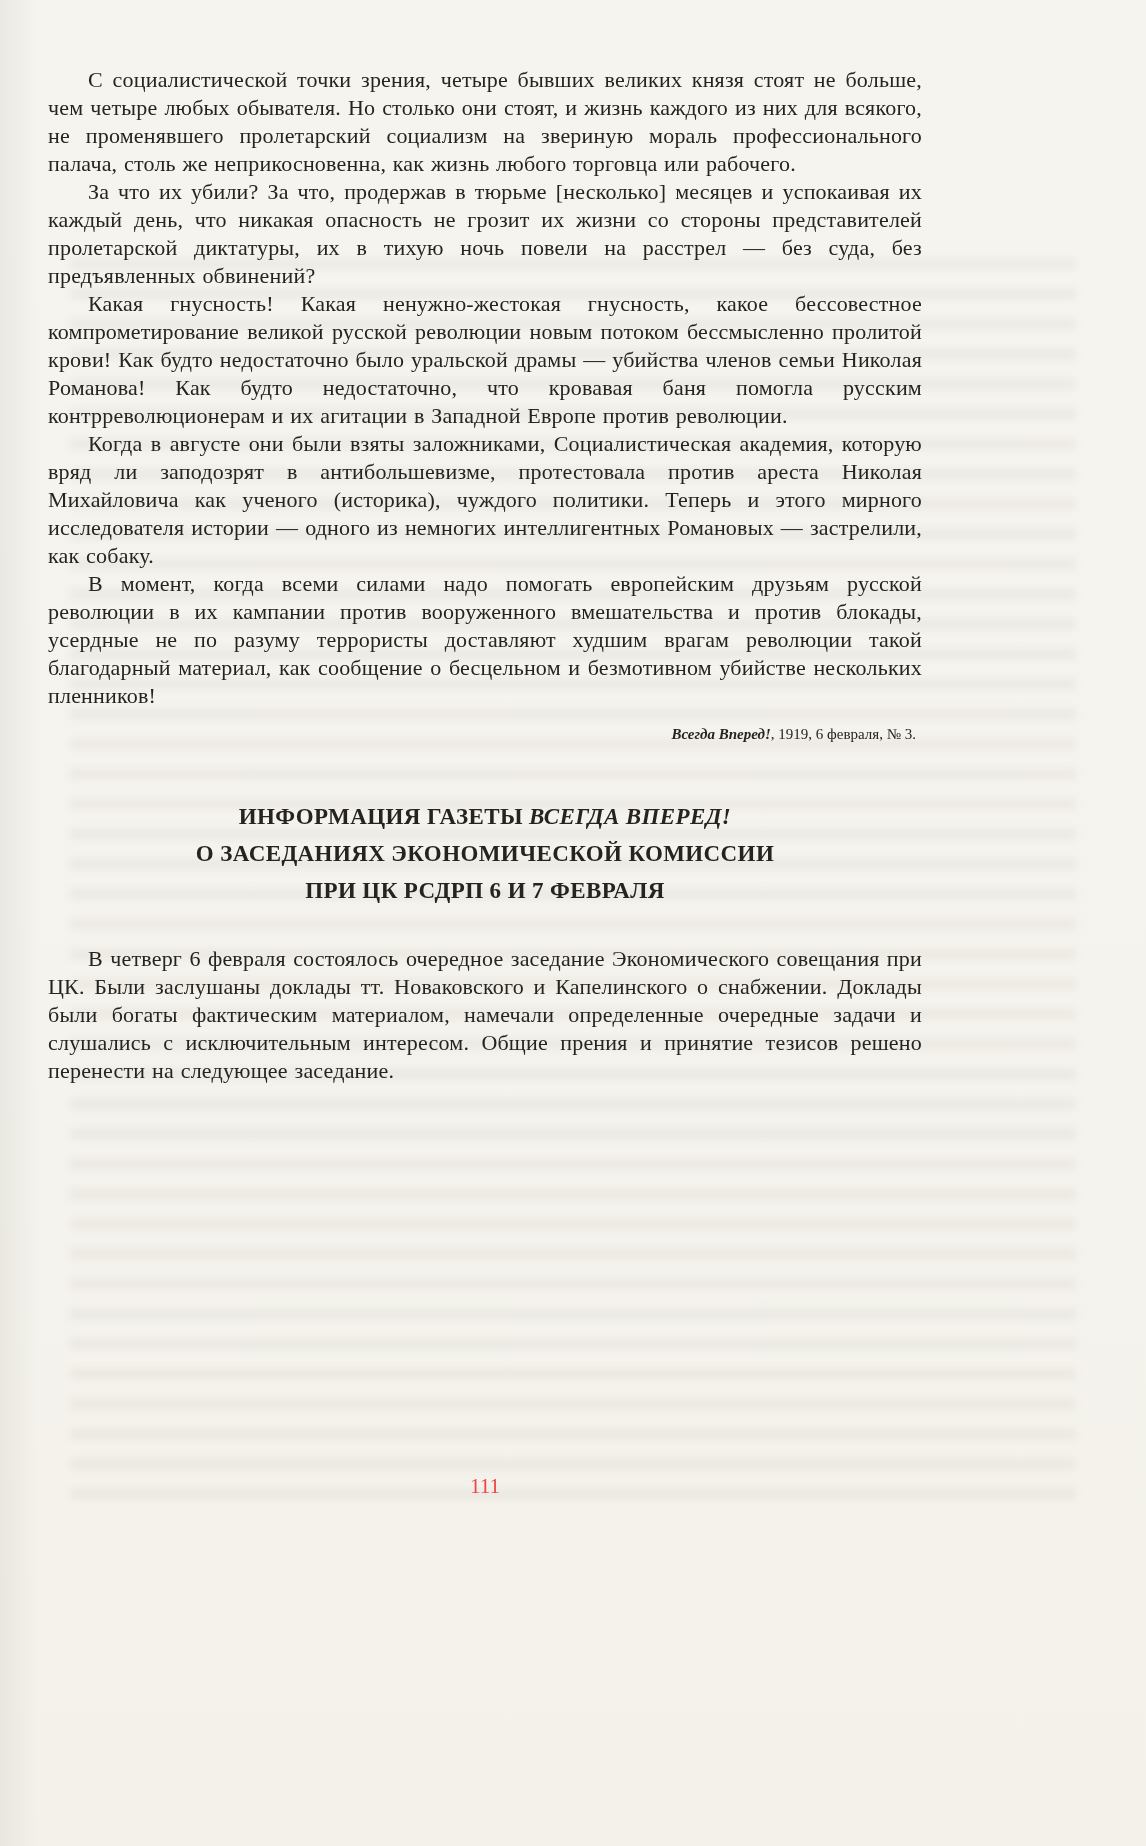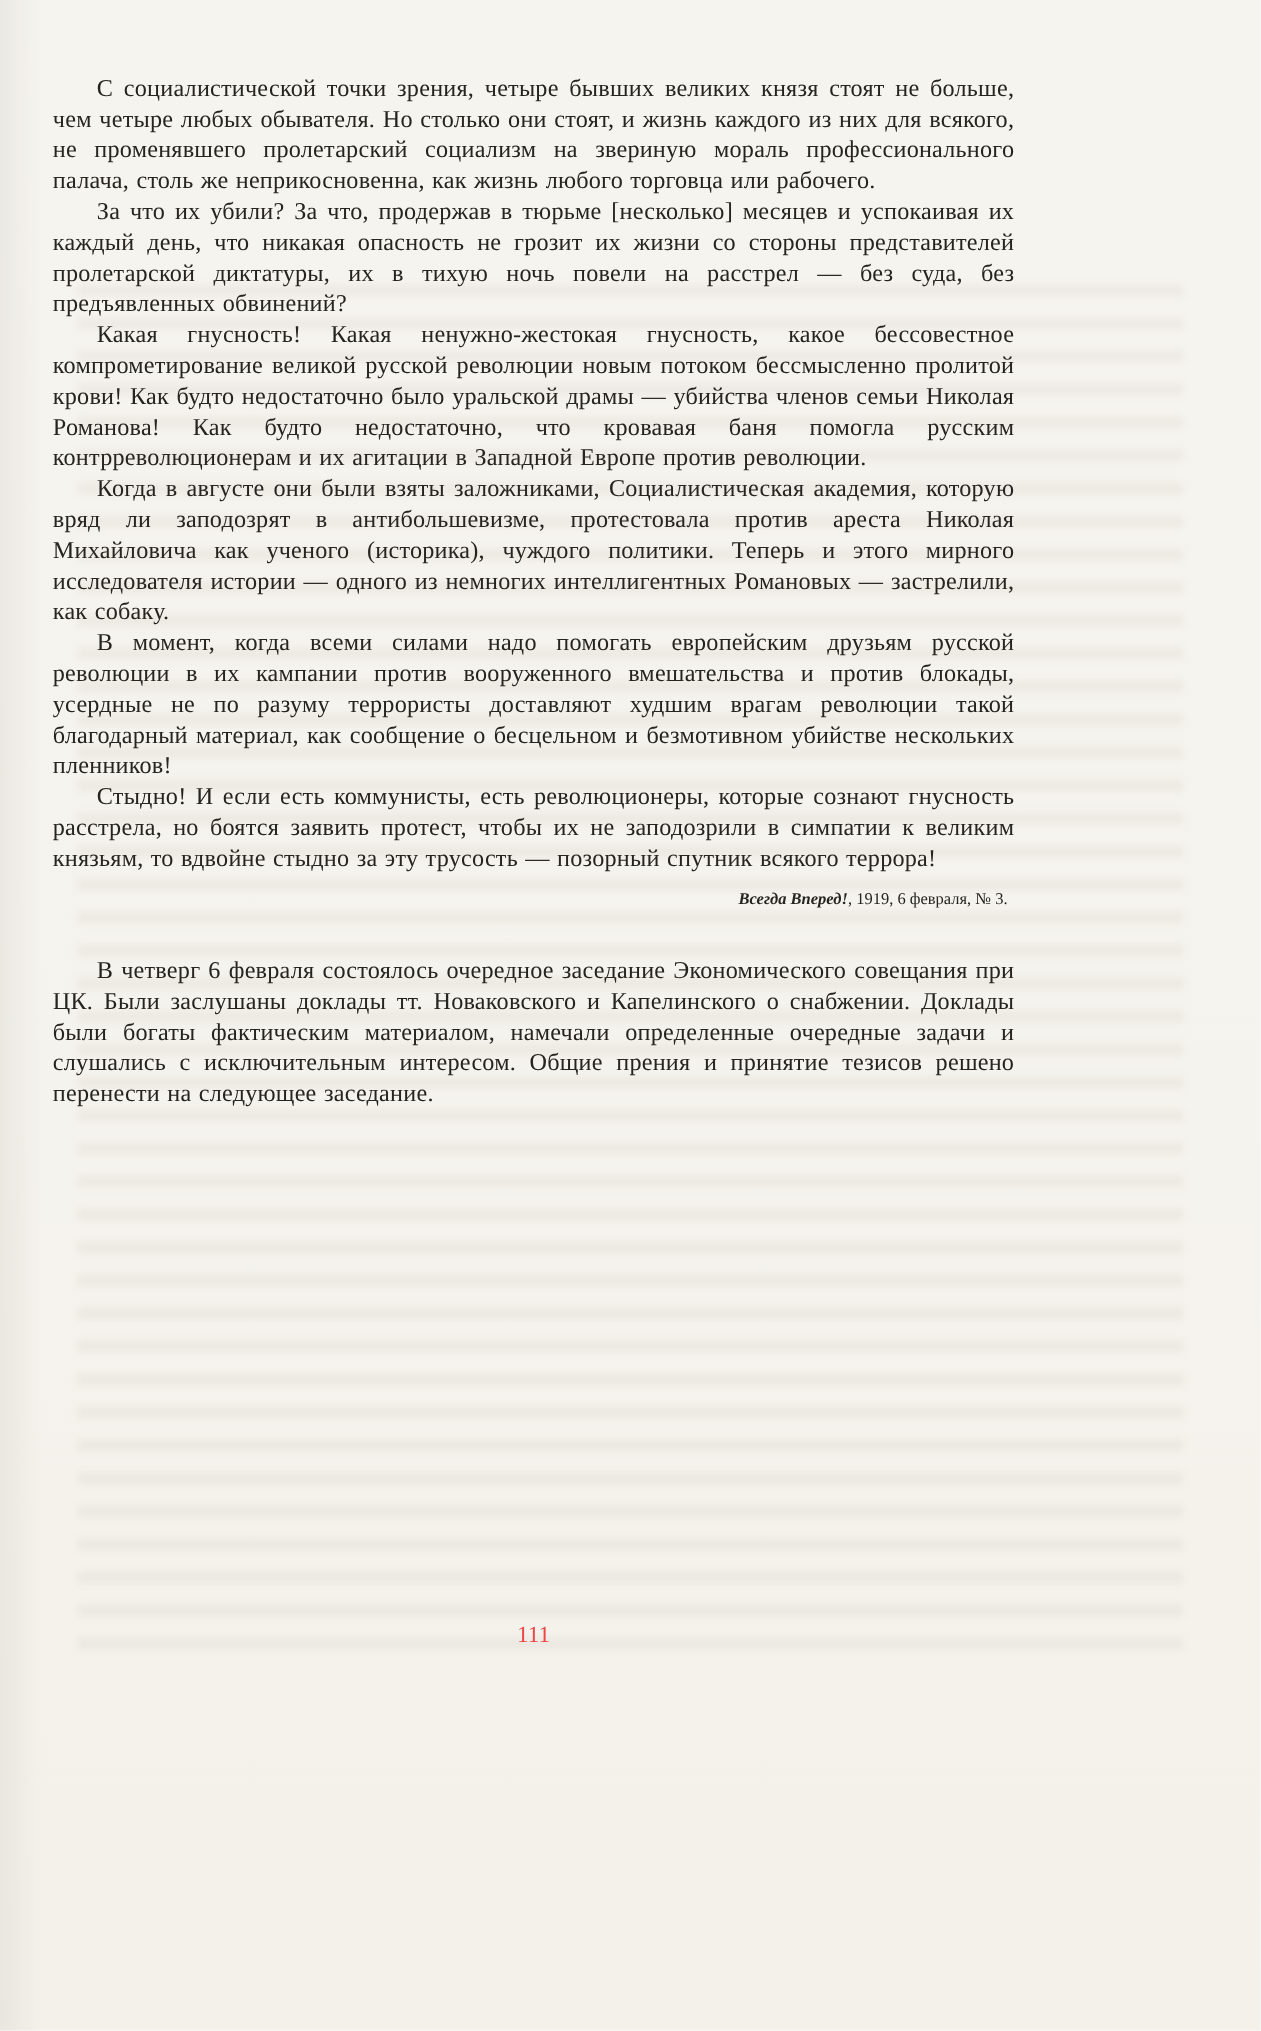--- a/index.html
+++ b/index.html
@@ -93,24 +93,28 @@
 
   <div class="bleed"></div>
 
   <div class="content">
 
     <p class="para">С социалистической точки зрения, четыре бывших великих князя стоят не больше, чем четыре любых обывателя. Но столько они стоят, и жизнь каждого из них для всякого, не променявшего пролетарский социализм на звериную мораль профессионального палача, столь же неприкосновенна, как жизнь любого торговца или рабочего.</p>
     <p class="para">За что их убили? За что, продержав в тюрьме [несколько] месяцев и успокаивая их каждый день, что никакая опасность не грозит их жизни со стороны представителей пролетарской диктатуры, их в тихую ночь повели на расстрел — без суда, без предъявленных обвинений?</p>
     <p class="para">Какая гнусность! Какая ненужно-жестокая гнусность, какое бессовестное компрометирование великой русской революции новым потоком бессмысленно пролитой крови! Как будто недостаточно было уральской драмы — убийства членов семьи Николая Романова! Как будто недостаточно, что кровавая баня помогла русским контрреволюционерам и их агитации в Западной Европе против революции.</p>
     <p class="para">Когда в августе они были взяты заложниками, Социалистическая академия, которую вряд ли заподозрят в антибольшевизме, протестовала против ареста Николая Михайловича как ученого (историка), чуждого политики. Теперь и этого мирного исследователя истории — одного из немногих интеллигентных Романовых — застрелили, как собаку.</p>
     <p class="para">В момент, когда всеми силами надо помогать европейским друзьям русской революции в их кампании против вооруженного вмешательства и против блокады, усердные не по разуму террористы доставляют худшим врагам революции такой благодарный материал, как сообщение о бесцельном и безмотивном убийстве нескольких пленников!</p>
-    <p class="para">Стыдно! И если есть коммунисты, есть революционеры, которые сознают гнусность расстрела, но боятся заявить протест, чтобы их не заподозрили в симпатии к великим князьям, то вдвойне стыдно за эту трусость — позорный спутник всякого террора!</p>
 
     <p class="attribution"><span class="attr-title">Всегда Вперед!</span><span>, 1919, 6 февраля, № 3.</span></p>
 
+    <h2 class="heading">
+      <span class="hline"><span>ИНФОРМАЦИЯ ГАЗЕТЫ </span><span class="hitalic">ВСЕГДА ВПЕРЕД!</span></span>
+      <span class="hline">О ЗАСЕДАНИЯХ ЭКОНОМИЧЕСКОЙ КОМИССИИ</span>
+      <span class="hline">ПРИ ЦК РСДРП 6 И 7 ФЕВРАЛЯ</span>
+    </h2>
 
     <p class="para section-para">В четверг 6 февраля состоялось очередное заседание Экономического совещания при ЦК. Были заслушаны доклады тт. Новаковского и Капелинского о снабжении. Доклады были богаты фактическим материалом, намечали определенные очередные задачи и слушались с исключительным интересом. Общие прения и принятие тезисов решено перенести на следующее заседание.</p>
 
   </div>
 
   <div class="page-number">111</div>
 
 </div>
 
 </body></html>

